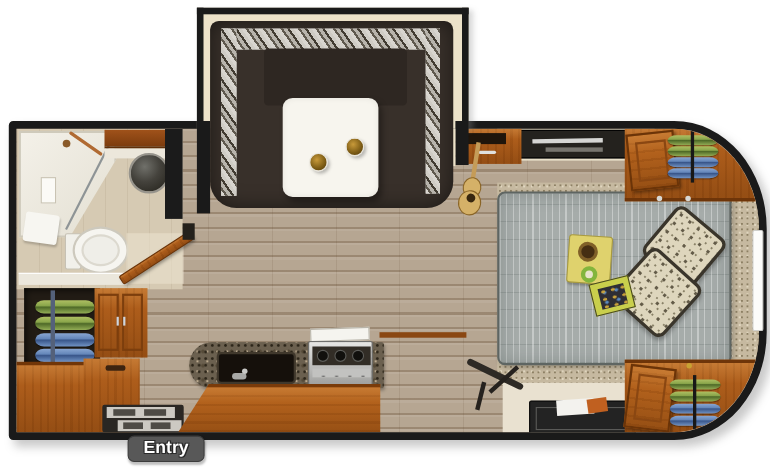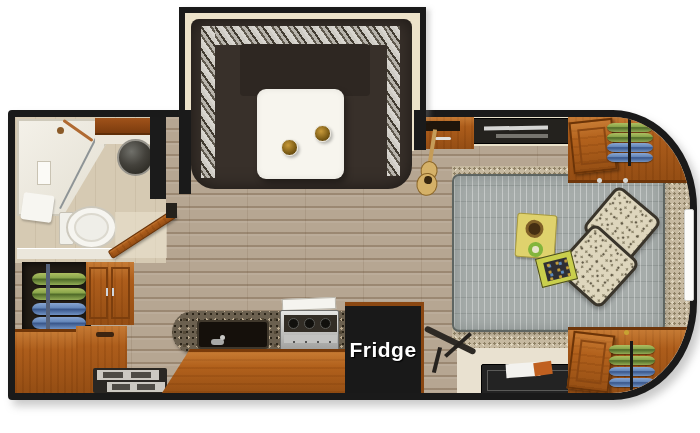--- a/index.html
+++ b/index.html
@@ -113,23 +113,20 @@
       <div class="a" style="left:265px;top:193px;width:59px;height:44px;background:linear-gradient(180deg,#e6e6e4,#9a9a98);border:1px solid #6f6f6d;border-radius:2px;">
         <div class="a" style="left:3px;top:4px;width:53px;height:17px;background:#322d26;">
           <div class="a" style="left:4px;top:3px;width:11px;height:11px;border-radius:50%;background:#11100d;border:1.5px solid #5c5c58;"></div>
           <div class="a" style="left:20px;top:3px;width:11px;height:11px;border-radius:50%;background:#11100d;border:1.5px solid #5c5c58;"></div>
           <div class="a" style="left:36px;top:3px;width:11px;height:11px;border-radius:50%;background:#11100d;border:1.5px solid #5c5c58;"></div>
         </div>
         <div class="a" style="left:3px;top:24px;width:53px;height:8px;background:#c2c2c0;background-image:radial-gradient(#555 1.2px, transparent 1.4px);background-size:12px 8px;background-position:4px 3px;"></div>
       </div>
       <div class="a wood-h" style="left:147px;top:232px;width:184px;height:44px;clip-path:polygon(28px 0,100% 0,100% 100%,0 100%);border-top:3px solid #7a3b0a;"></div>
       <div class="a" style="left:330px;top:185px;width:79px;height:5px;background:#8a4712;"></div>
-      <div class="a fridge-box" style="left:330px;top:189px;width:79px;height:87px;">
-        <span class="label-txt">Fridge</span>
-      </div>
 
       <div class="a carpet" style="left:437px;top:49px;width:246px;height:184px;"></div>
       <div class="a" style="left:442px;top:231px;width:200px;height:45px;background:#e9e1d0;"></div>
       <div class="a mattress" style="left:437px;top:57px;width:213px;height:158px;"></div>
       <div class="a pillow" style="left:578px;top:79px;width:58px;height:58px;transform:rotate(40deg);"></div>
       <div class="a pillow" style="left:551px;top:118px;width:62px;height:62px;transform:rotate(42deg);"></div>
       <div class="a" style="left:501px;top:97px;width:40px;height:44px;background:#dfd26d;border:1px solid #a89a3e;border-radius:3px;transform:rotate(4deg);box-shadow:1px 2px 2px rgba(0,0,0,.25);">
         <div class="a" style="left:8px;top:5px;width:18px;height:18px;border-radius:50%;background:#452e12;border:3px solid #806028;"></div>
         <div class="a" style="left:12px;top:27px;width:15px;height:15px;border-radius:50%;background:#e8e4ca;border:4px solid #83b53c;"></div>
       </div>
@@ -197,14 +194,17 @@
   <div class="a pattern" style="left:201px;top:26px;width:199px;height:19px;z-index:5;"></div>
   <div class="a pattern" style="left:201px;top:26px;width:14px;height:152px;z-index:5;"></div>
   <div class="a pattern" style="left:387px;top:26px;width:13px;height:150px;z-index:5;"></div>
   <div class="a" style="left:240px;top:44px;width:130px;height:52px;background:#2e2722;border-radius:4px;z-index:5;"></div>
   <div class="a" style="left:257px;top:89px;width:87px;height:90px;background:#f7f5ee;border-radius:9px;z-index:6;box-shadow:3px 4px 6px rgba(0,0,0,.35), inset 0 0 6px rgba(0,0,0,.08);">
     <div class="a" style="left:57px;top:36px;width:17px;height:17px;border-radius:50%;background:radial-gradient(circle at 40% 35%, #c89a3a, #7a5a14 60%, #4a350a);border:1px solid #e8e4da;box-shadow:2px 2px 3px rgba(0,0,0,.25);"></div>
     <div class="a" style="left:24px;top:50px;width:17px;height:17px;border-radius:50%;background:radial-gradient(circle at 40% 35%, #c89a3a, #7a5a14 60%, #4a350a);border:1px solid #e8e4da;box-shadow:2px 2px 3px rgba(0,0,0,.25);"></div>
   </div>
 
   <div class="a" style="left:684px;top:209px;width:10px;height:92px;background:#fcfcfa;border:1px solid #d0d0cc;border-radius:2px;z-index:3;"></div>
+  <div class="a entry-badge" style="left:116px;top:396px;width:70px;height:24px;z-index:3;">
+    <span class="label-txt">Entry</span>
+  </div>
 
 </div>
 
 </body></html>

